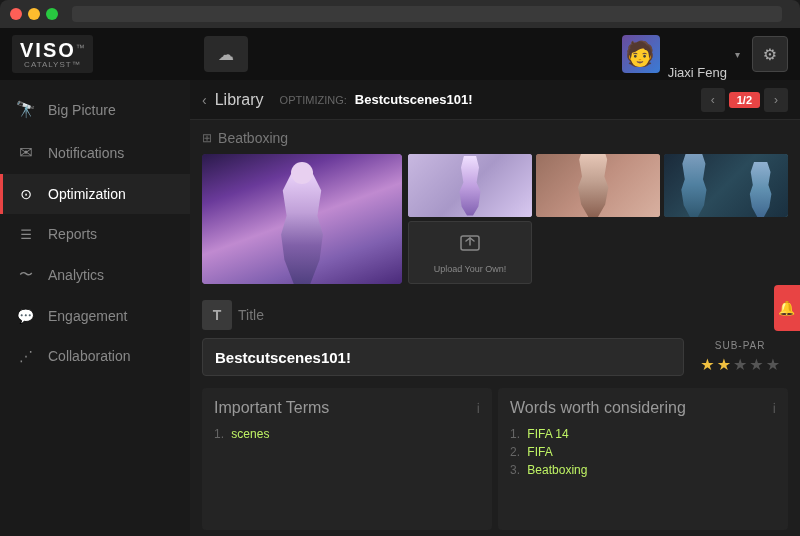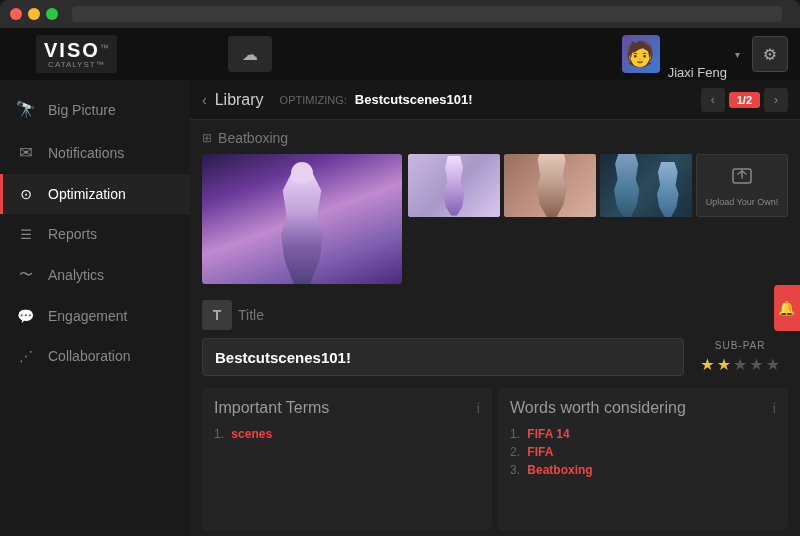--- a/index.html
+++ b/index.html
@@ -54,21 +54,20 @@
       display: flex;
       align-items: center;
       padding: 0 12px;
       flex-shrink: 0;
       gap: 12px;
     }
     .logo-area {
       display: flex;
       align-items: center;
       width: 180px;
-      margin-left: 24px;
     }
     .logo-box {
       background: #222;
       padding: 4px 8px;
       border-radius: 3px;
     }
     .logo-viso {
       font-size: 20px;
       font-weight: 900;
       color: white;
@@ -279,21 +278,21 @@
       height: 130px;
       border-radius: 4px;
       overflow: hidden;
       background: linear-gradient(135deg, #3a2a5a 0%, #8a6aaa 30%, #c090d0 50%, #a080c0 70%, #4a3a7a 100%);
       flex-shrink: 0;
       position: relative;
     }
 
     .thumb-grid-right {
       display: grid;
-      grid-template-columns: 1fr 1fr 1fr 1fr;
+      grid-template-columns: 1fr 1fr 1fr;
       grid-template-rows: 1fr 1fr;
       gap: 4px;
       flex: 1;
       border-radius: 20px;
     }
     .thumb-small {
       border-radius: 3px;
       overflow: hidden;
       background: #2a2a3a;
       position: relative;
@@ -383,22 +382,22 @@
     .terms-list li {
       font-size: 12px;
       color: #ccc;
       padding: 2px 0;
     }
     .terms-list li span.term-num {
       color: #666;
       margin-right: 4px;
     }
     .terms-list li span.term-word {
-      color: #ef4444;
-      font-weight: 700;
+      color: #bef264;
+      font-weight: 400;
       text-align: right;
     }
     .rating-label {
       font-size: 10px;
       color: #888;
       font-weight: 400;
       letter-spacing: 1px;
       margin-bottom: 4px;
     }
     .stars {

